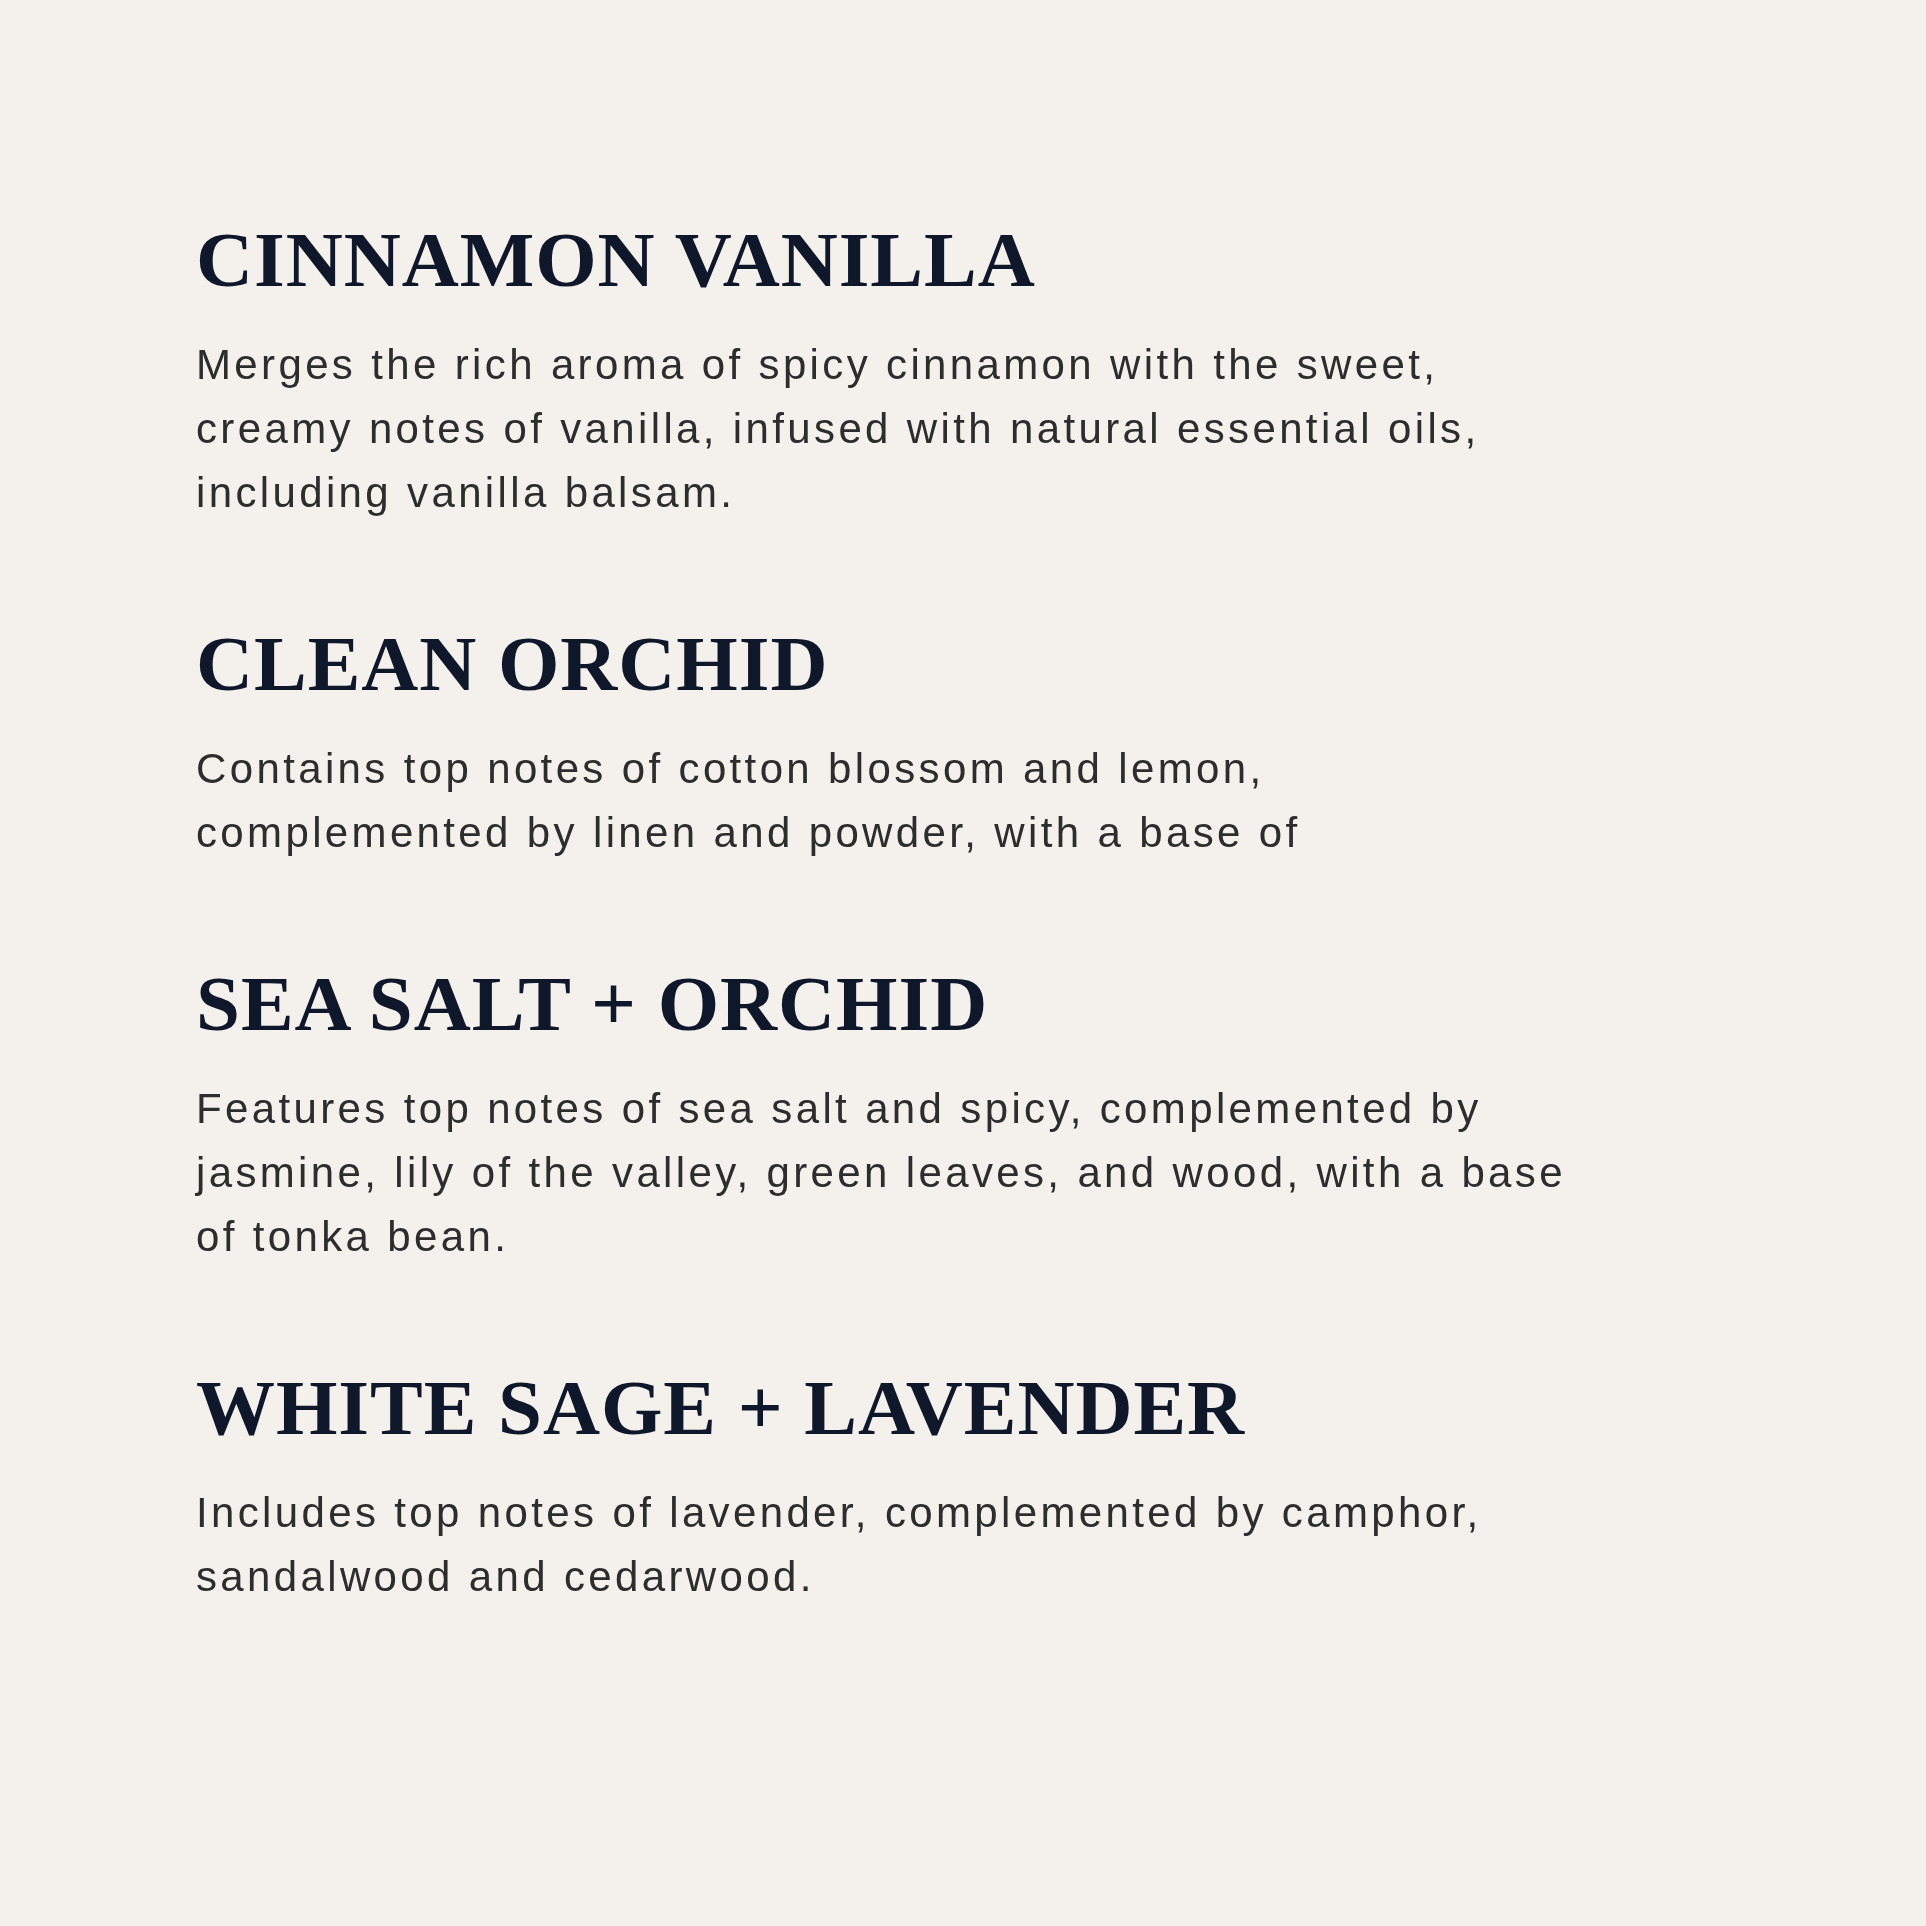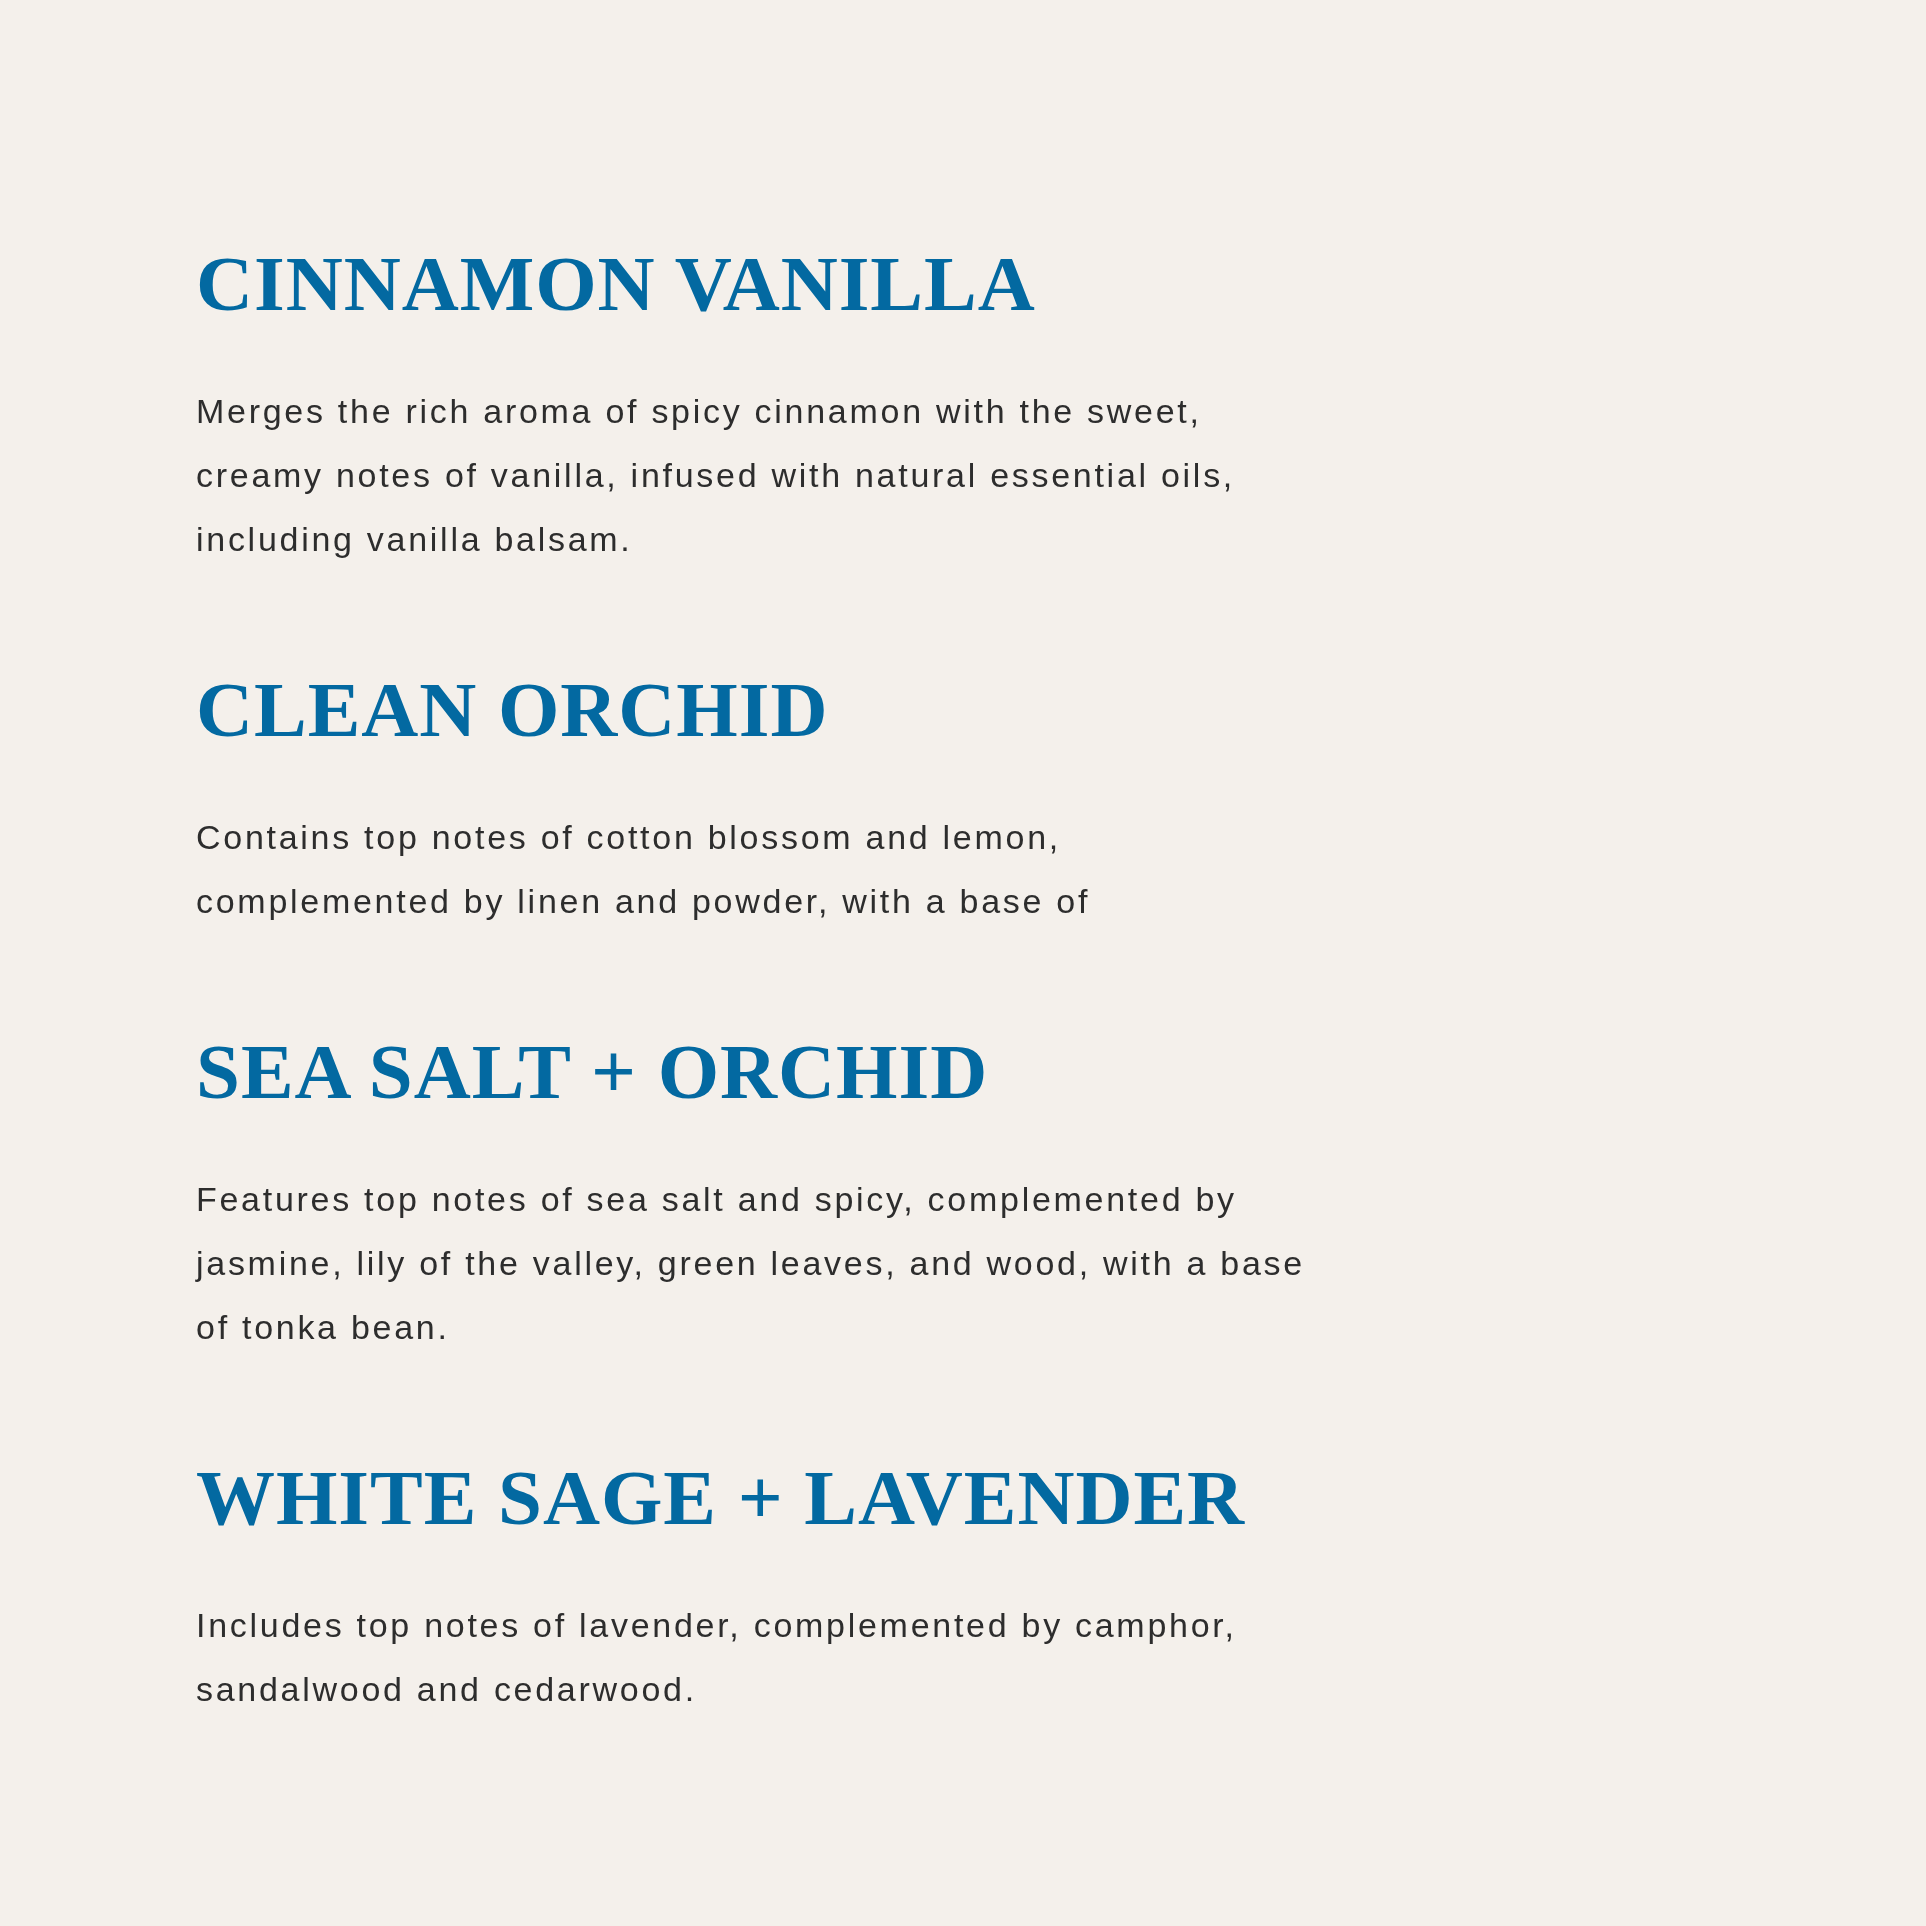--- a/index.html
+++ b/index.html
@@ -24,27 +24,26 @@
   .scent-section {
     margin-bottom: 99px;
   }
 
   .scent-title {
     font-family: "Liberation Serif", "DejaVu Serif", serif;
     font-weight: 700;
     font-size: 79px;
     line-height: 1;
     letter-spacing: 0.012em;
-    color: #0369a1;
-    margin-top: 24px;
+    color: #0f172a;
   }
 
   .scent-description {
-    margin-top: 56px;
-    font-size: 34px;
+    margin-top: 34px;
+    font-size: 42px;
     line-height: 64px;
     font-weight: 300;
     letter-spacing: 0.08em;
     color: #2d2d2d;
   }
 
   .description-line {
     display: block;
     white-space: nowrap;
   }

